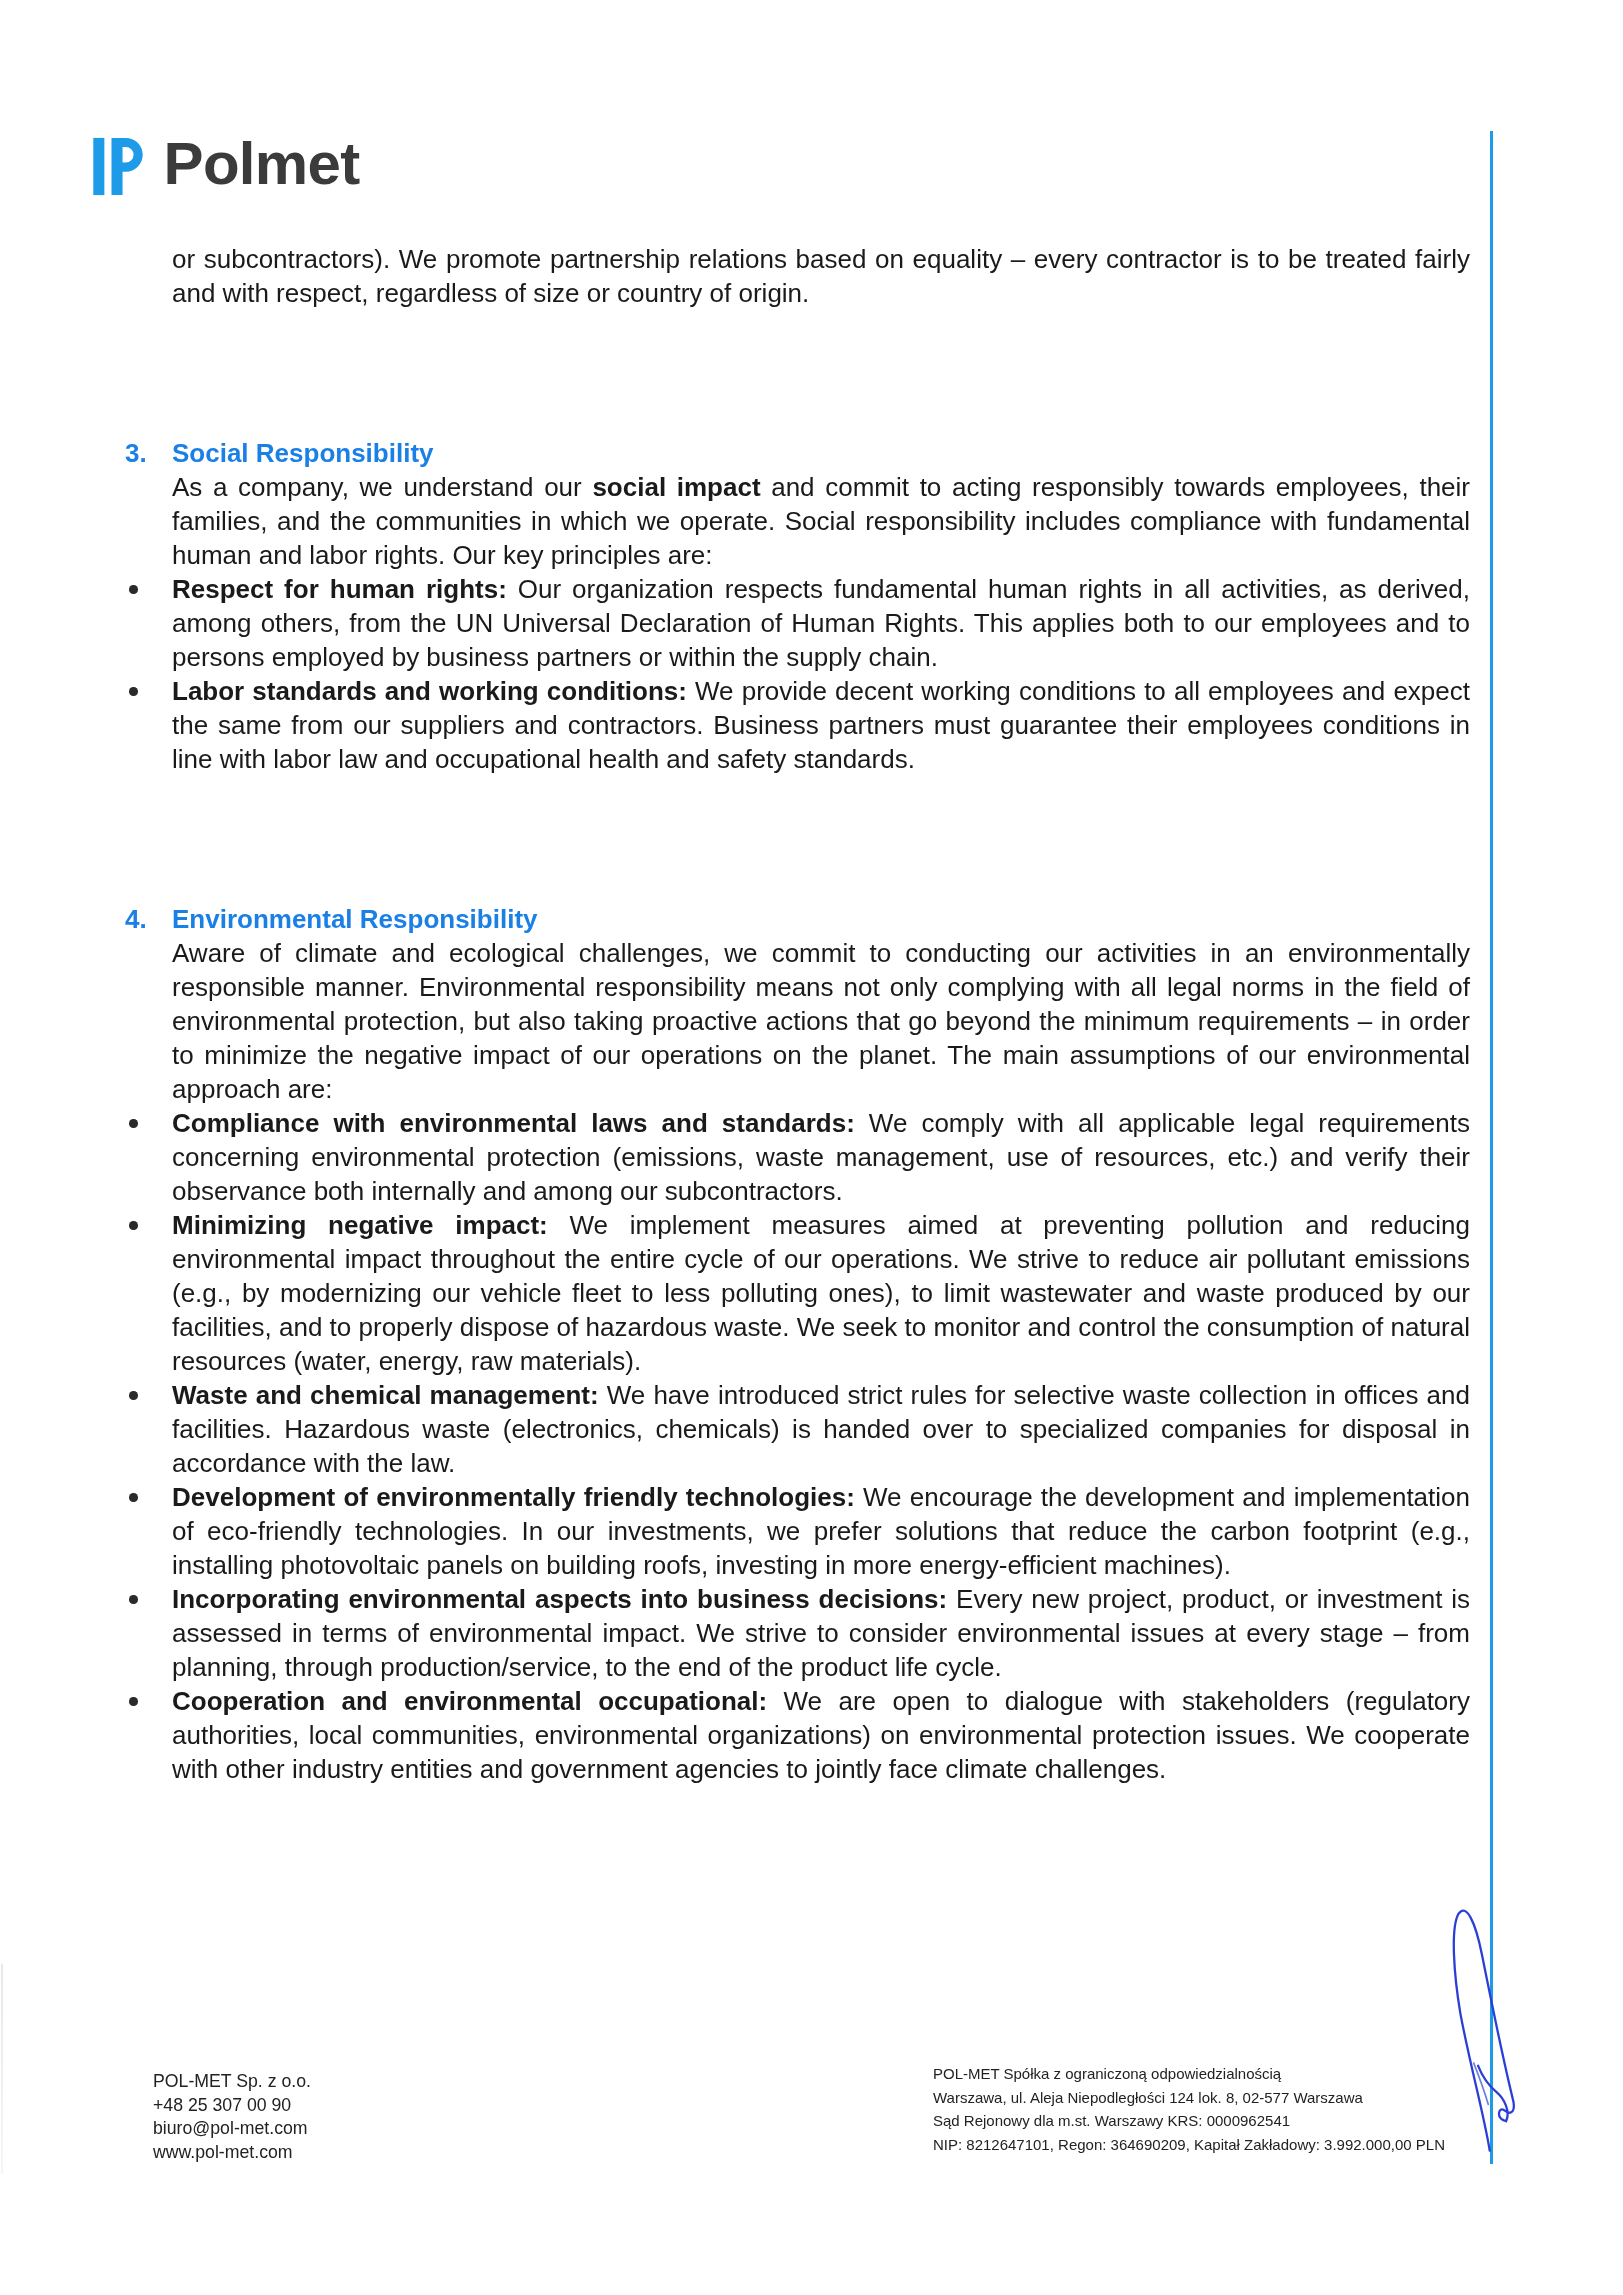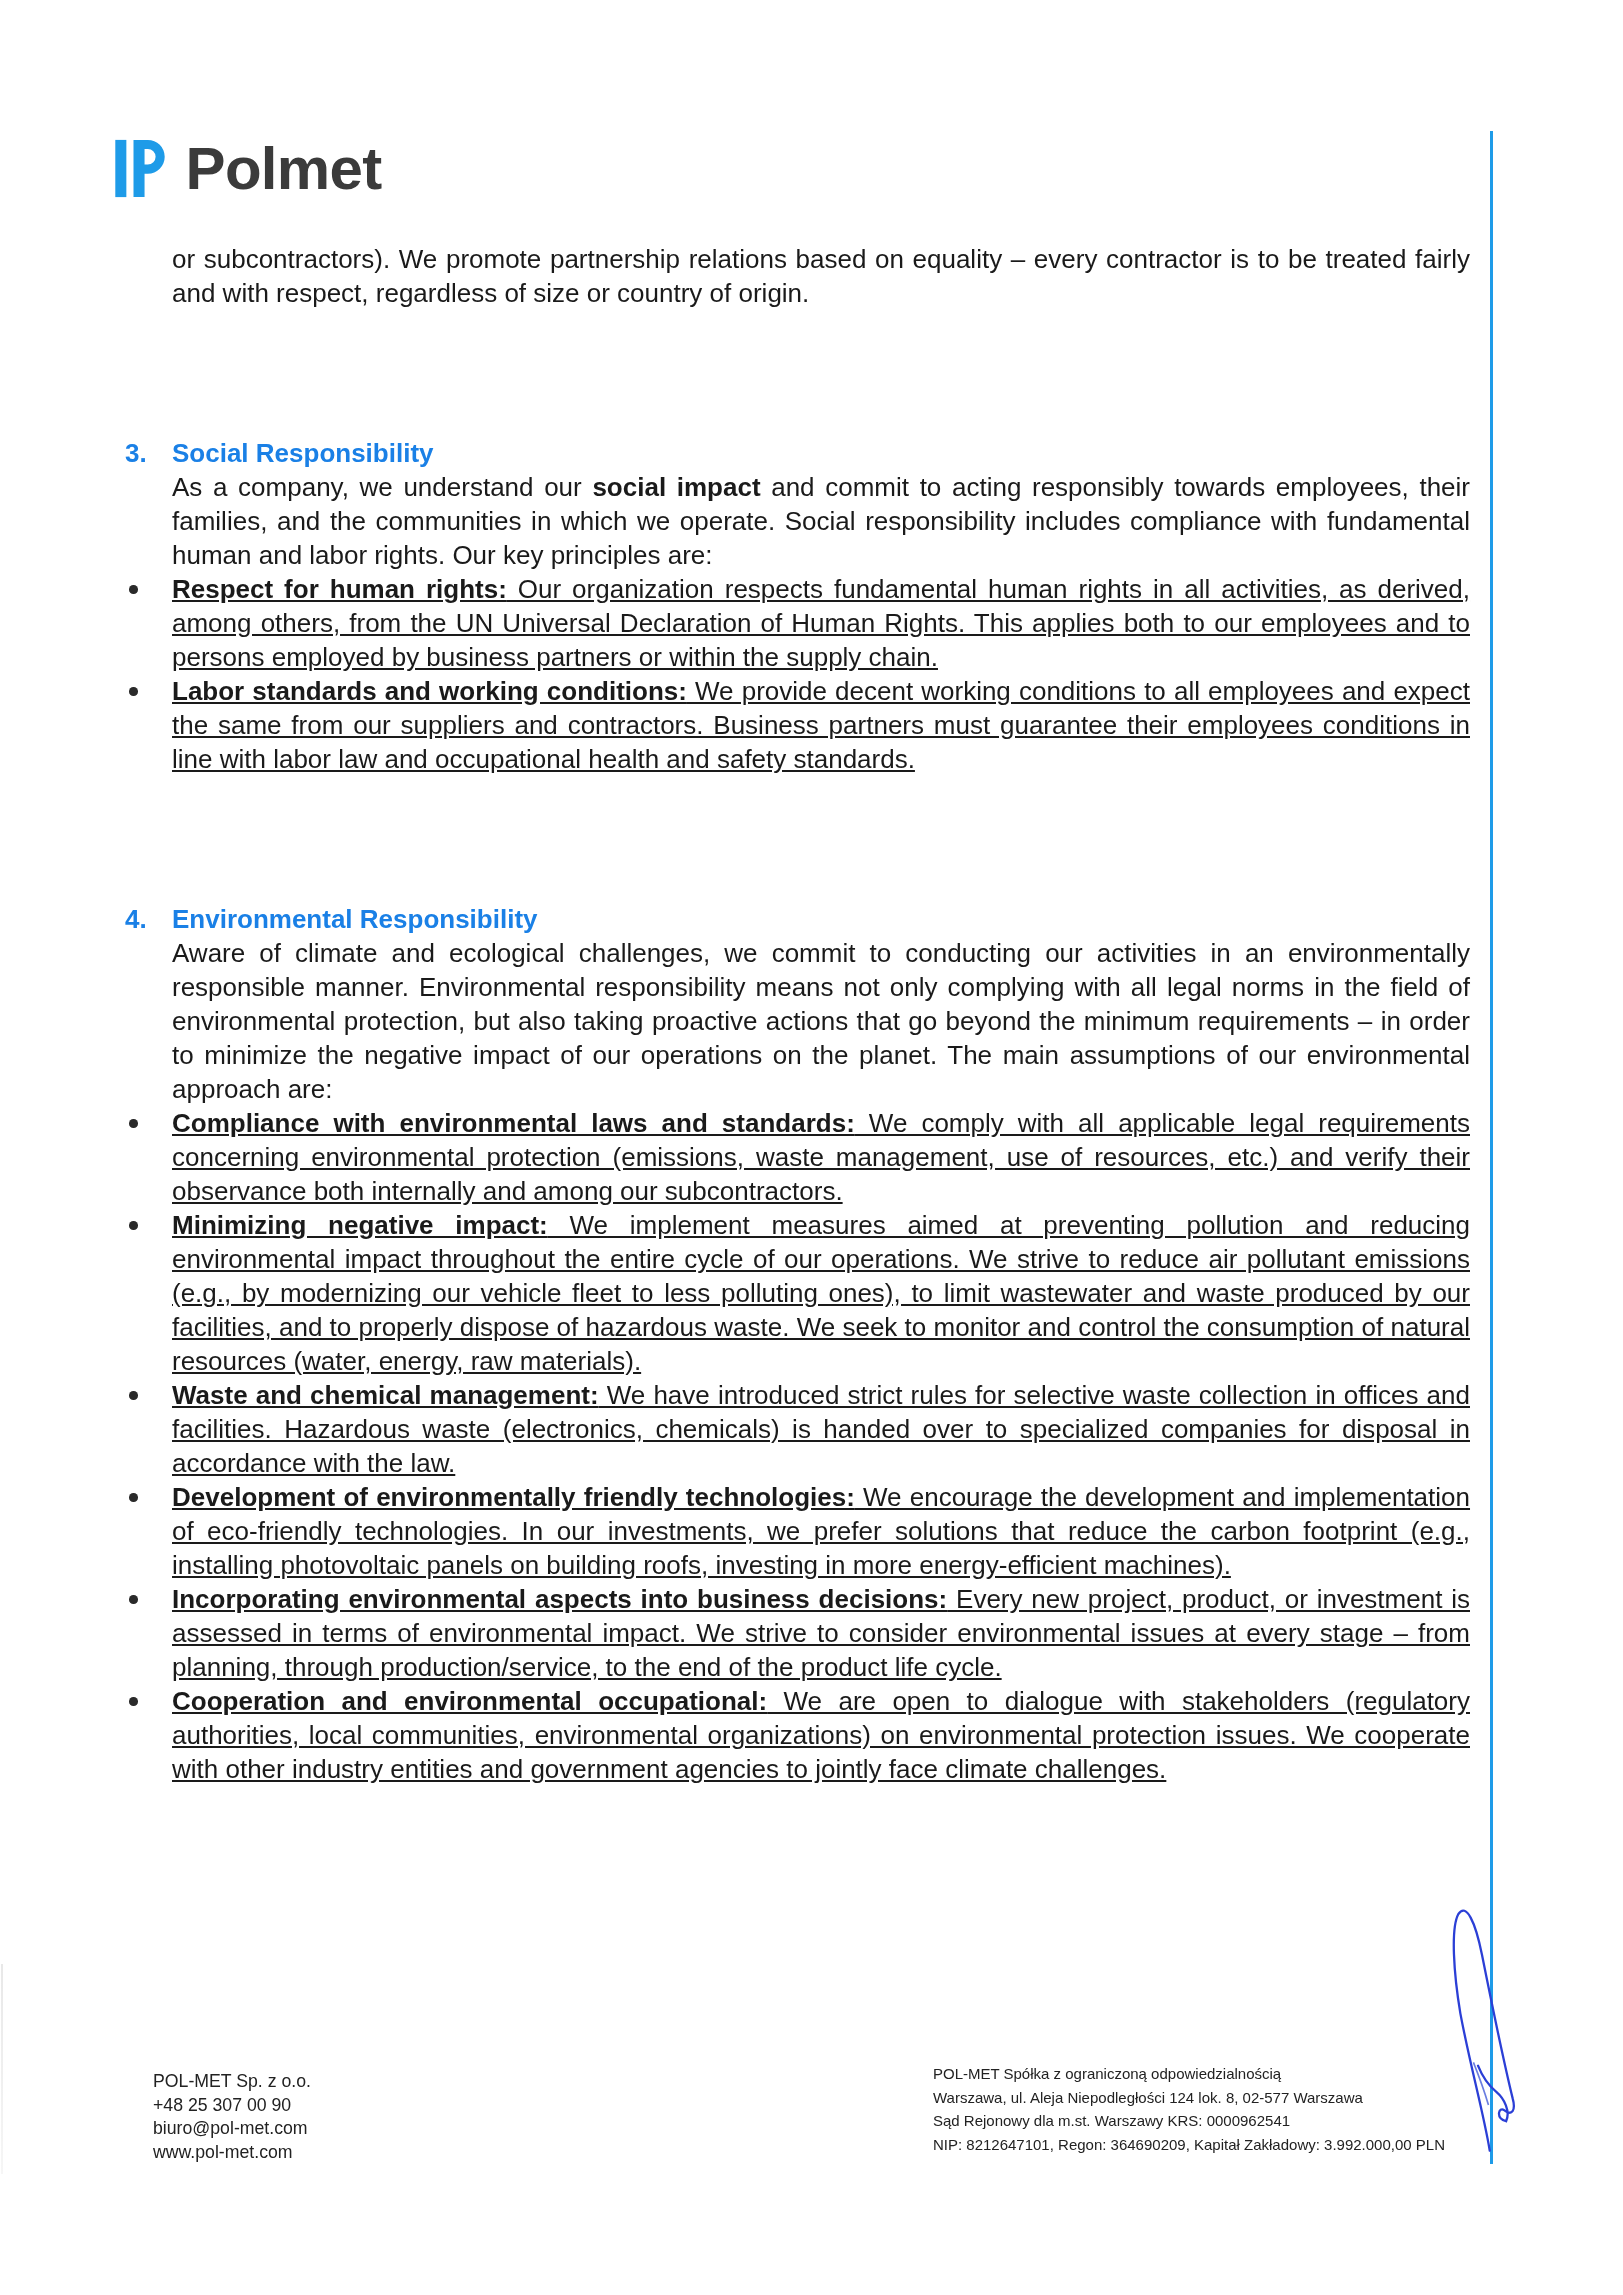--- a/index.html
+++ b/index.html
@@ -1,29 +1,29 @@
 <!DOCTYPE html>
 <html style="font-size:10.5px"><head>
 <meta charset="utf-8">
 <style>
   html, body { margin: 0; padding: 0; background: #ffffff; }
   body { width: 1624px; height: 2295px; position: relative; overflow: hidden;
          font-family: "Liberation Sans", "DejaVu Sans", sans-serif; color: #1a1a1a; }
   .page { position: absolute; inset: 0; }
-  .logo { position: absolute; left: 114px; top: 134px; height: 69px; display: flex; align-items: center; }
+  .logo { position: absolute; left: 92px; top: 134px; height: 69px; display: flex; }
   .logo-mark { width: 52px; height: 65px; position: relative; }
   .logo-text { font-size: 60px; font-weight: bold; color: #3b3b3b; margin-left: 19.6px; letter-spacing: -0.7px; line-height: 1; }
   .vline { position: absolute; left: 1490px; top: 131px; width: 3.3px; height: 2033px; background: #1e9be8; }
   .content { position: absolute; left: 172px; width: 1298px; top: 242px; }
   .para { font-size: 26px; line-height: 34px; text-align: justify; margin: 0; }
   .section { position: relative; }
   .sec-head { position: relative; font-size: 26px; font-weight: bold; color: #1a80e6; line-height: 34px; margin: 0; }
   .sec-num { position: absolute; left: -47px; top: 0; }
   ul.bullets { list-style: none; margin: 0; padding: 0; }
-  ul.bullets li { position: relative; font-size: 26px; line-height: 34px; text-align: justify; text-decoration: underline; }
+  ul.bullets li { position: relative; font-size: 26px; line-height: 34px; text-align: justify; }
   .dot { position: absolute; left: -43px; top: 13px; width: 8.5px; height: 8.5px; border-radius: 50%; background: #2a2a2a; }
   .b { font-weight: bold; }
   .footer-left { position: absolute; left: 113px; top: 2070px; font-size: 17.7px; line-height: 23.6px; color: #222; margin-left: 40px; }
   .footer-right { position: absolute; right: 179px; top: 2062px; font-size: 15px; line-height: 23.6px; color: #222; text-align: left; }
   .signature { position: absolute; left: 1444px; top: 1902px; width: 85px; height: 262px; }
   .scan-mark { position: absolute; left: 1.3px; top: 1964px; width: 2px; height: 210px; background: linear-gradient(#e8e8e8, #f6f6f6); }
 </style>
 </head>
 <body>
 

